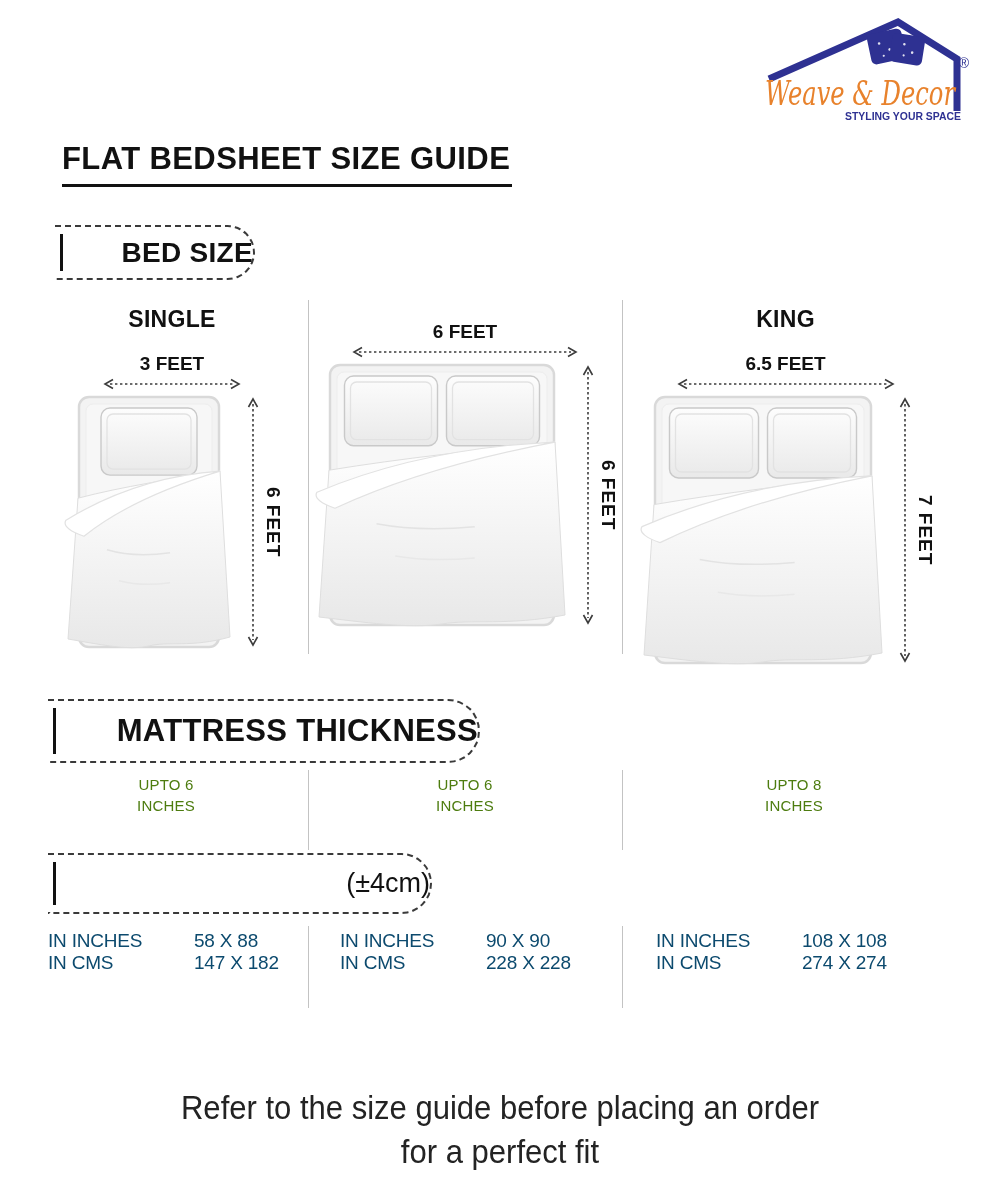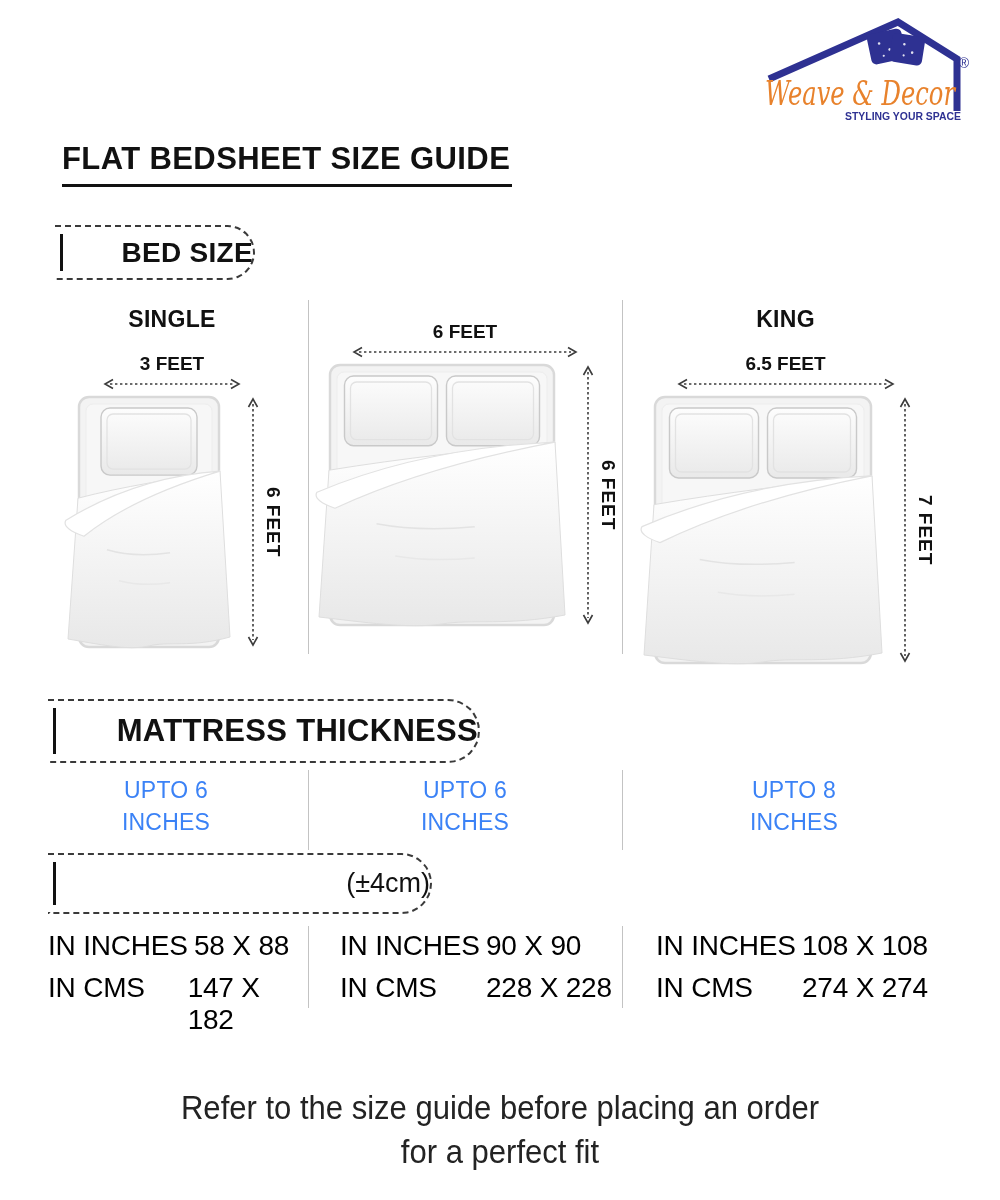--- a/index.html
+++ b/index.html
@@ -37,24 +37,24 @@
   .feet-label{font-size:19px;font-weight:700;margin-top:15px;}
   .h-arrow{margin-top:3px;line-height:0;}
   .bed-row{display:flex;align-items:flex-start;margin-top:5px;gap:9px;}
   .v-arrow-wrap{display:flex;align-items:center;gap:3px;}
   .v-arrow{line-height:0;}
   .v-label{writing-mode:vertical-rl;font-size:19px;font-weight:700;letter-spacing:1px;white-space:nowrap;}
 
   #mattress-grid{top:774px;}
   #mattress-grid > :nth-child(1){padding-left:24px;}
   #mattress-grid > :nth-child(3){padding-right:34px;}
-  .thick-cell{text-align:center;font-size:23px;line-height:1.4;color:#3b82f6;letter-spacing:.2px;}
+  .thick-cell{text-align:center;font-size:15px;line-height:1.4;color:#4d7c0f;letter-spacing:.2px;}
 
   #size-grid{top:930px;}
-  .size-cell{display:flex;flex-direction:column;gap:10px;font-size:28px;color:#000000;letter-spacing:-.2px;}
+  .size-cell{display:flex;flex-direction:column;font-size:19px;color:#0c4a6e;letter-spacing:-.2px;}
   #size-grid > :nth-child(1){padding-left:48px;}
   #size-grid > :nth-child(2){padding-left:32px;}
   #size-grid > :nth-child(3){padding-left:34px;}
   .size-row{display:flex;align-items:baseline;}
   .size-lbl{width:146px;}
   .size-val{}
 
   
   .sep{position:absolute;width:1px;background:#c3c3c3;}
 

